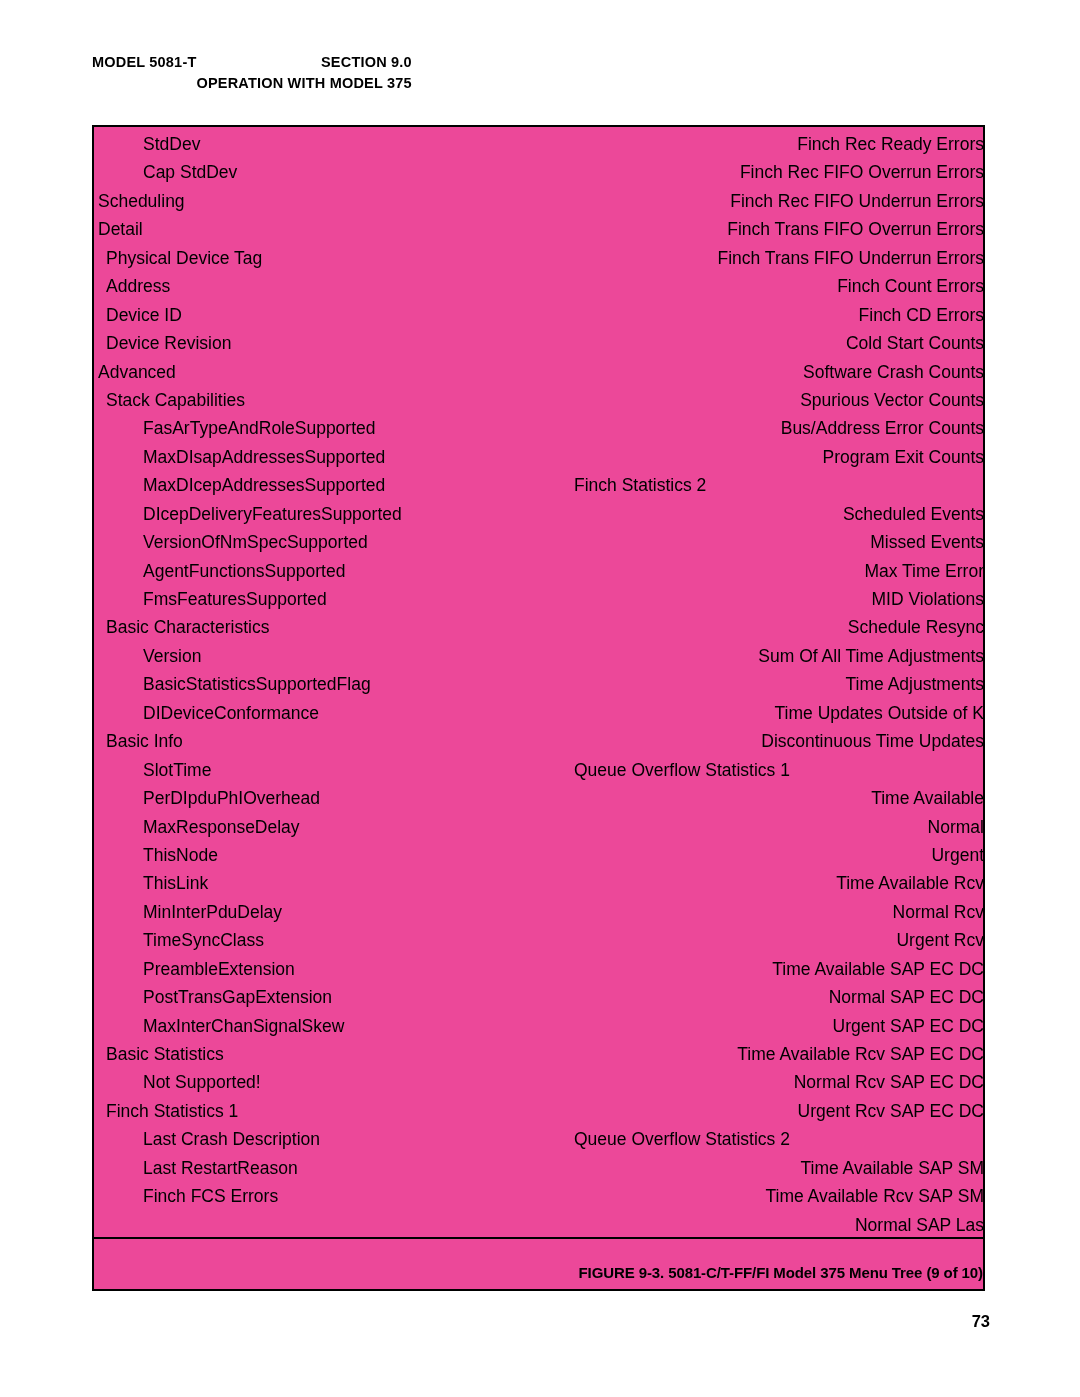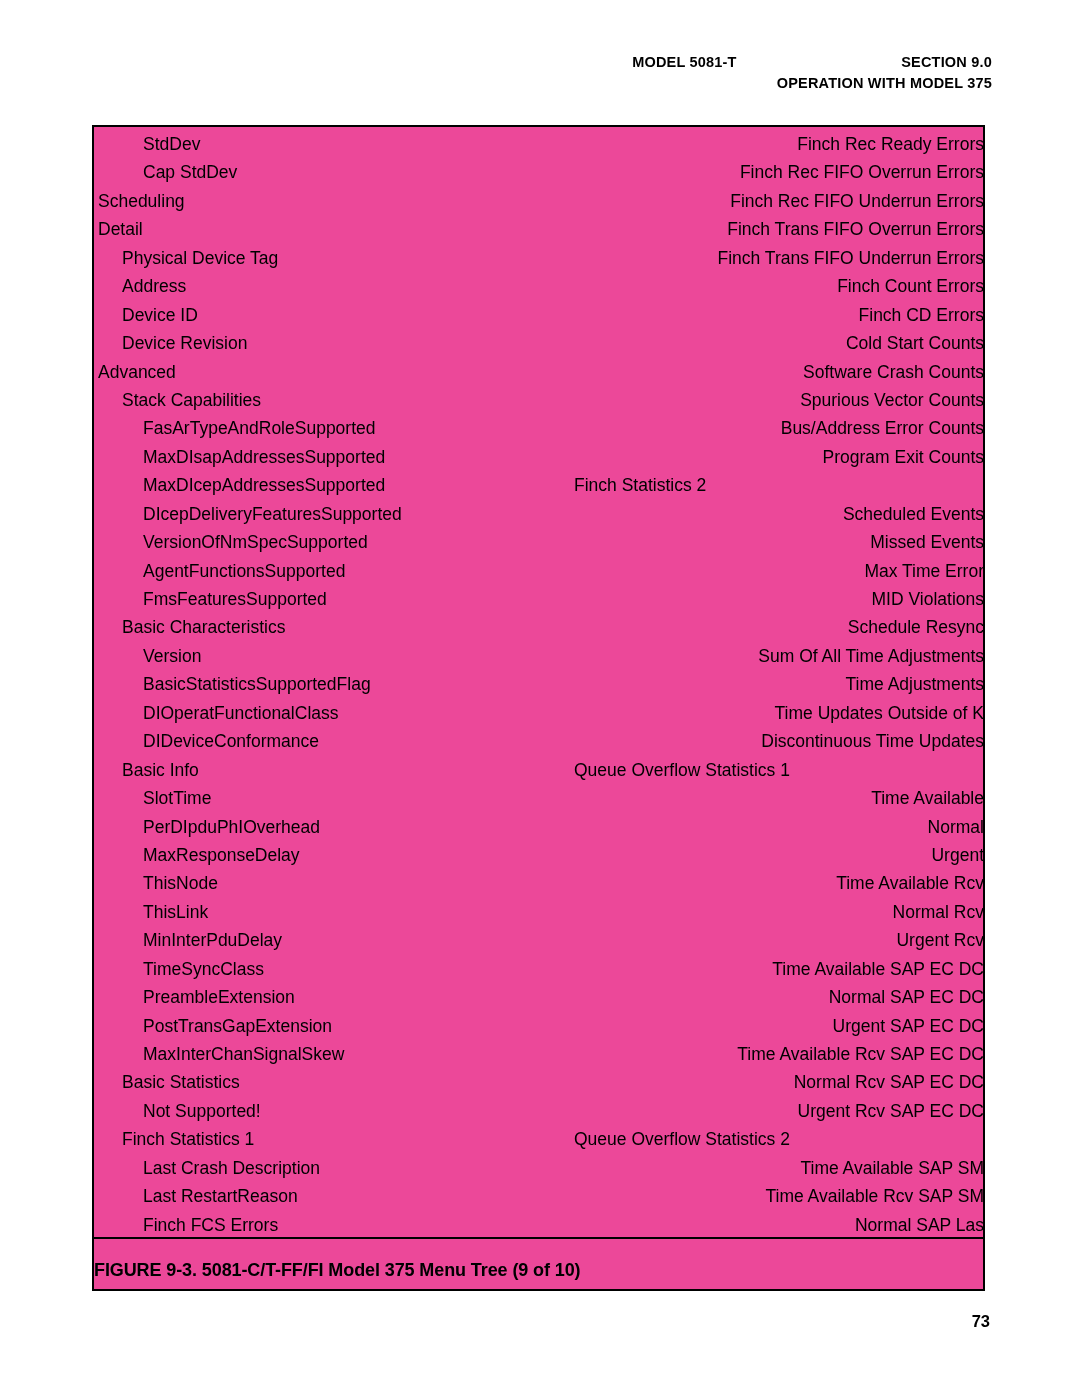--- a/index.html
+++ b/index.html
@@ -16,23 +16,22 @@
     overflow: hidden;
   }
 
   
   .page-header {
     position: absolute;
     left: 92px;
     top: 52px;
     width: 900px;
     display: flex;
-    justify-content: flex-end;
+    justify-content: flex-start;
     align-items: flex-start;
-    gap: 40px;
   }
   .hdr-left {
     font-size: 14.5px;
     font-weight: bold;
     letter-spacing: 0.2px;
     line-height: 1.45;
     white-space: nowrap;
   }
   .hdr-right {
     font-size: 14.5px;
@@ -75,42 +74,42 @@
 
   .tree-item {
     font-size: 17.5px;
     line-height: 28.45px;
     height: 28.45px;
     white-space: nowrap;
     color: #000000;
   }
   
   .lvl0 { padding-left: 4px; }
-  .lvl1 { padding-left: 28px; }
+  .lvl1 { padding-left: 12px; }
   .lvl2 { padding-left: 49px; }
 
   .tree-col.right .lvl0 { padding-left: 10px; }
   .tree-col.right .lvl1 { padding-left: 33px; text-align: right; }
 
   
   .caption-rule {
     position: absolute;
     left: 0;
     right: 0;
     bottom: 50px;
     height: 2.5px;
     background: #000000;
   }
   .figure-caption {
     position: absolute;
     left: 0;
     right: 0;
     bottom: 8px;
-    text-align: left;
-    font-size: 18px;
+    text-align: right;
+    font-size: 15px;
     font-weight: bold;
     letter-spacing: -0.1px;
   }
 
   
   .page-number {
     position: absolute;
     right: 90px;
     top: 1312px;
     font-size: 16.5px;
@@ -145,21 +144,20 @@
         <div class="tree-item lvl2">FasArTypeAndRoleSupported</div>
         <div class="tree-item lvl2">MaxDIsapAddressesSupported</div>
         <div class="tree-item lvl2">MaxDIcepAddressesSupported</div>
         <div class="tree-item lvl2">DIcepDeliveryFeaturesSupported</div>
         <div class="tree-item lvl2">VersionOfNmSpecSupported</div>
         <div class="tree-item lvl2">AgentFunctionsSupported</div>
         <div class="tree-item lvl2">FmsFeaturesSupported</div>
         <div class="tree-item lvl1">Basic Characteristics</div>
         <div class="tree-item lvl2">Version</div>
         <div class="tree-item lvl2">BasicStatisticsSupportedFlag</div>
-        <div class="tree-item lvl2">DIOperatFunctionalClass</div>
         <div class="tree-item lvl2">DIDeviceConformance</div>
         <div class="tree-item lvl1">Basic Info</div>
         <div class="tree-item lvl2">SlotTime</div>
         <div class="tree-item lvl2">PerDIpduPhIOverhead</div>
         <div class="tree-item lvl2">MaxResponseDelay</div>
         <div class="tree-item lvl2">ThisNode</div>
         <div class="tree-item lvl2">ThisLink</div>
         <div class="tree-item lvl2">MinInterPduDelay</div>
         <div class="tree-item lvl2">TimeSyncClass</div>
         <div class="tree-item lvl2">PreambleExtension</div>

